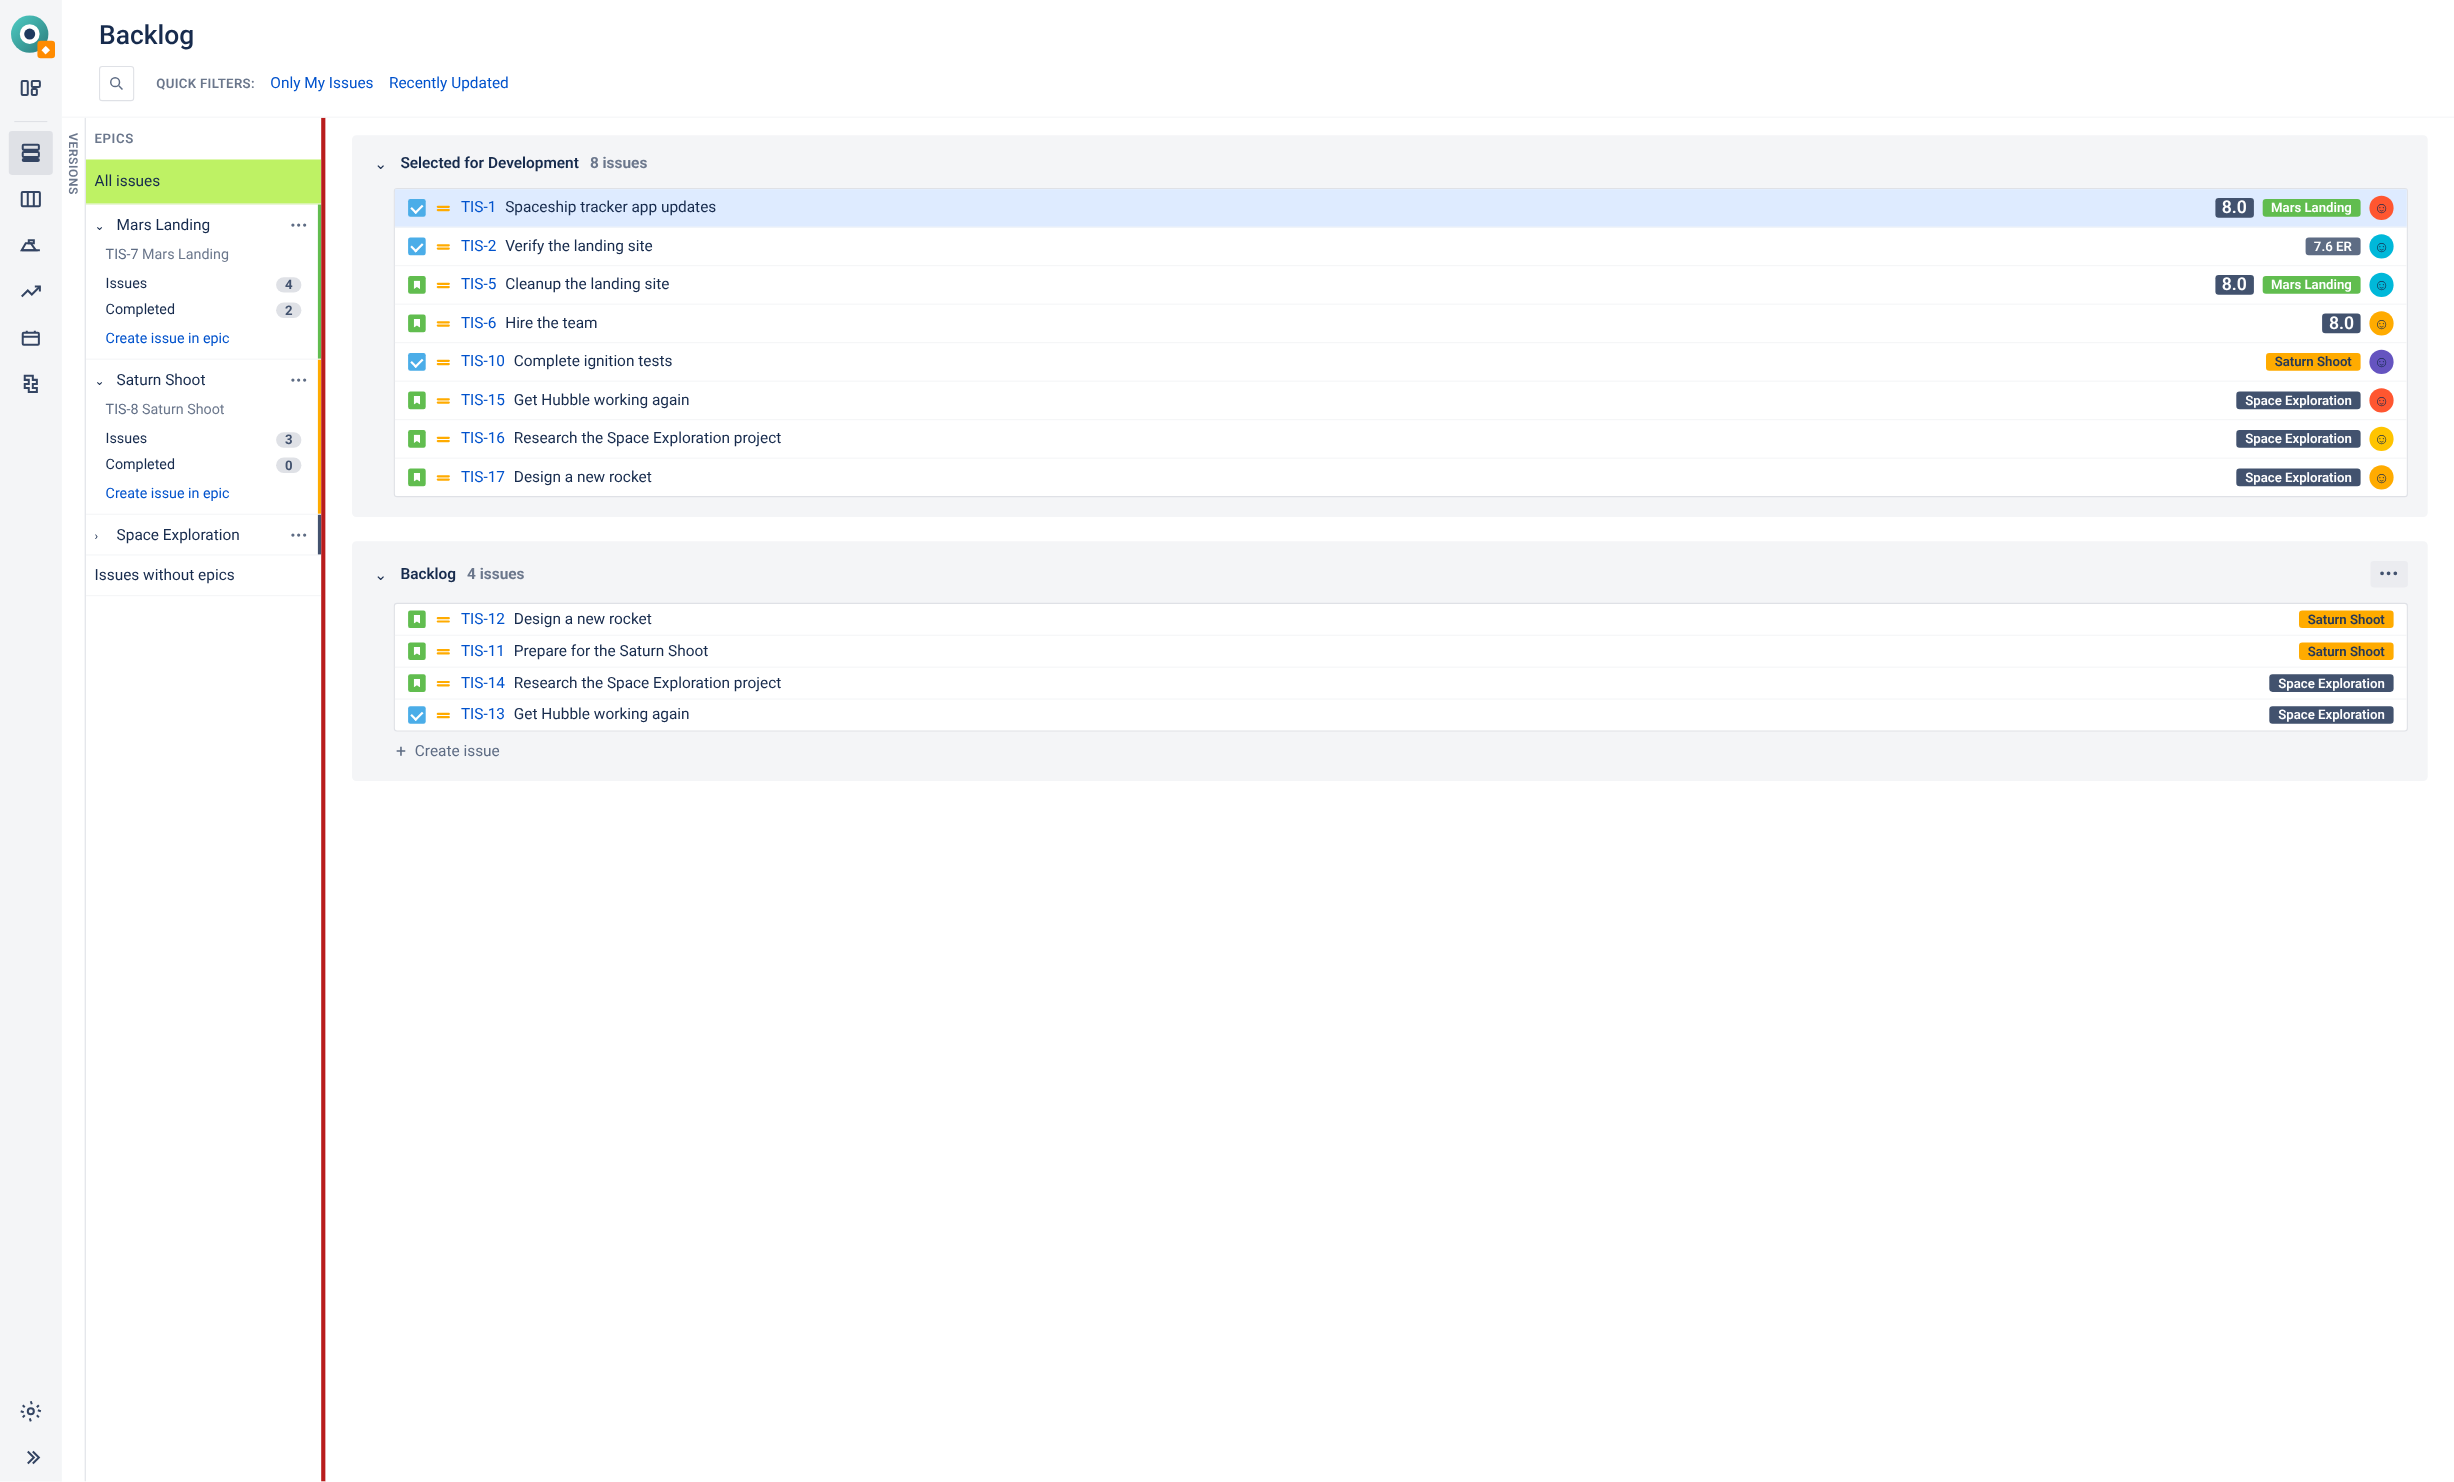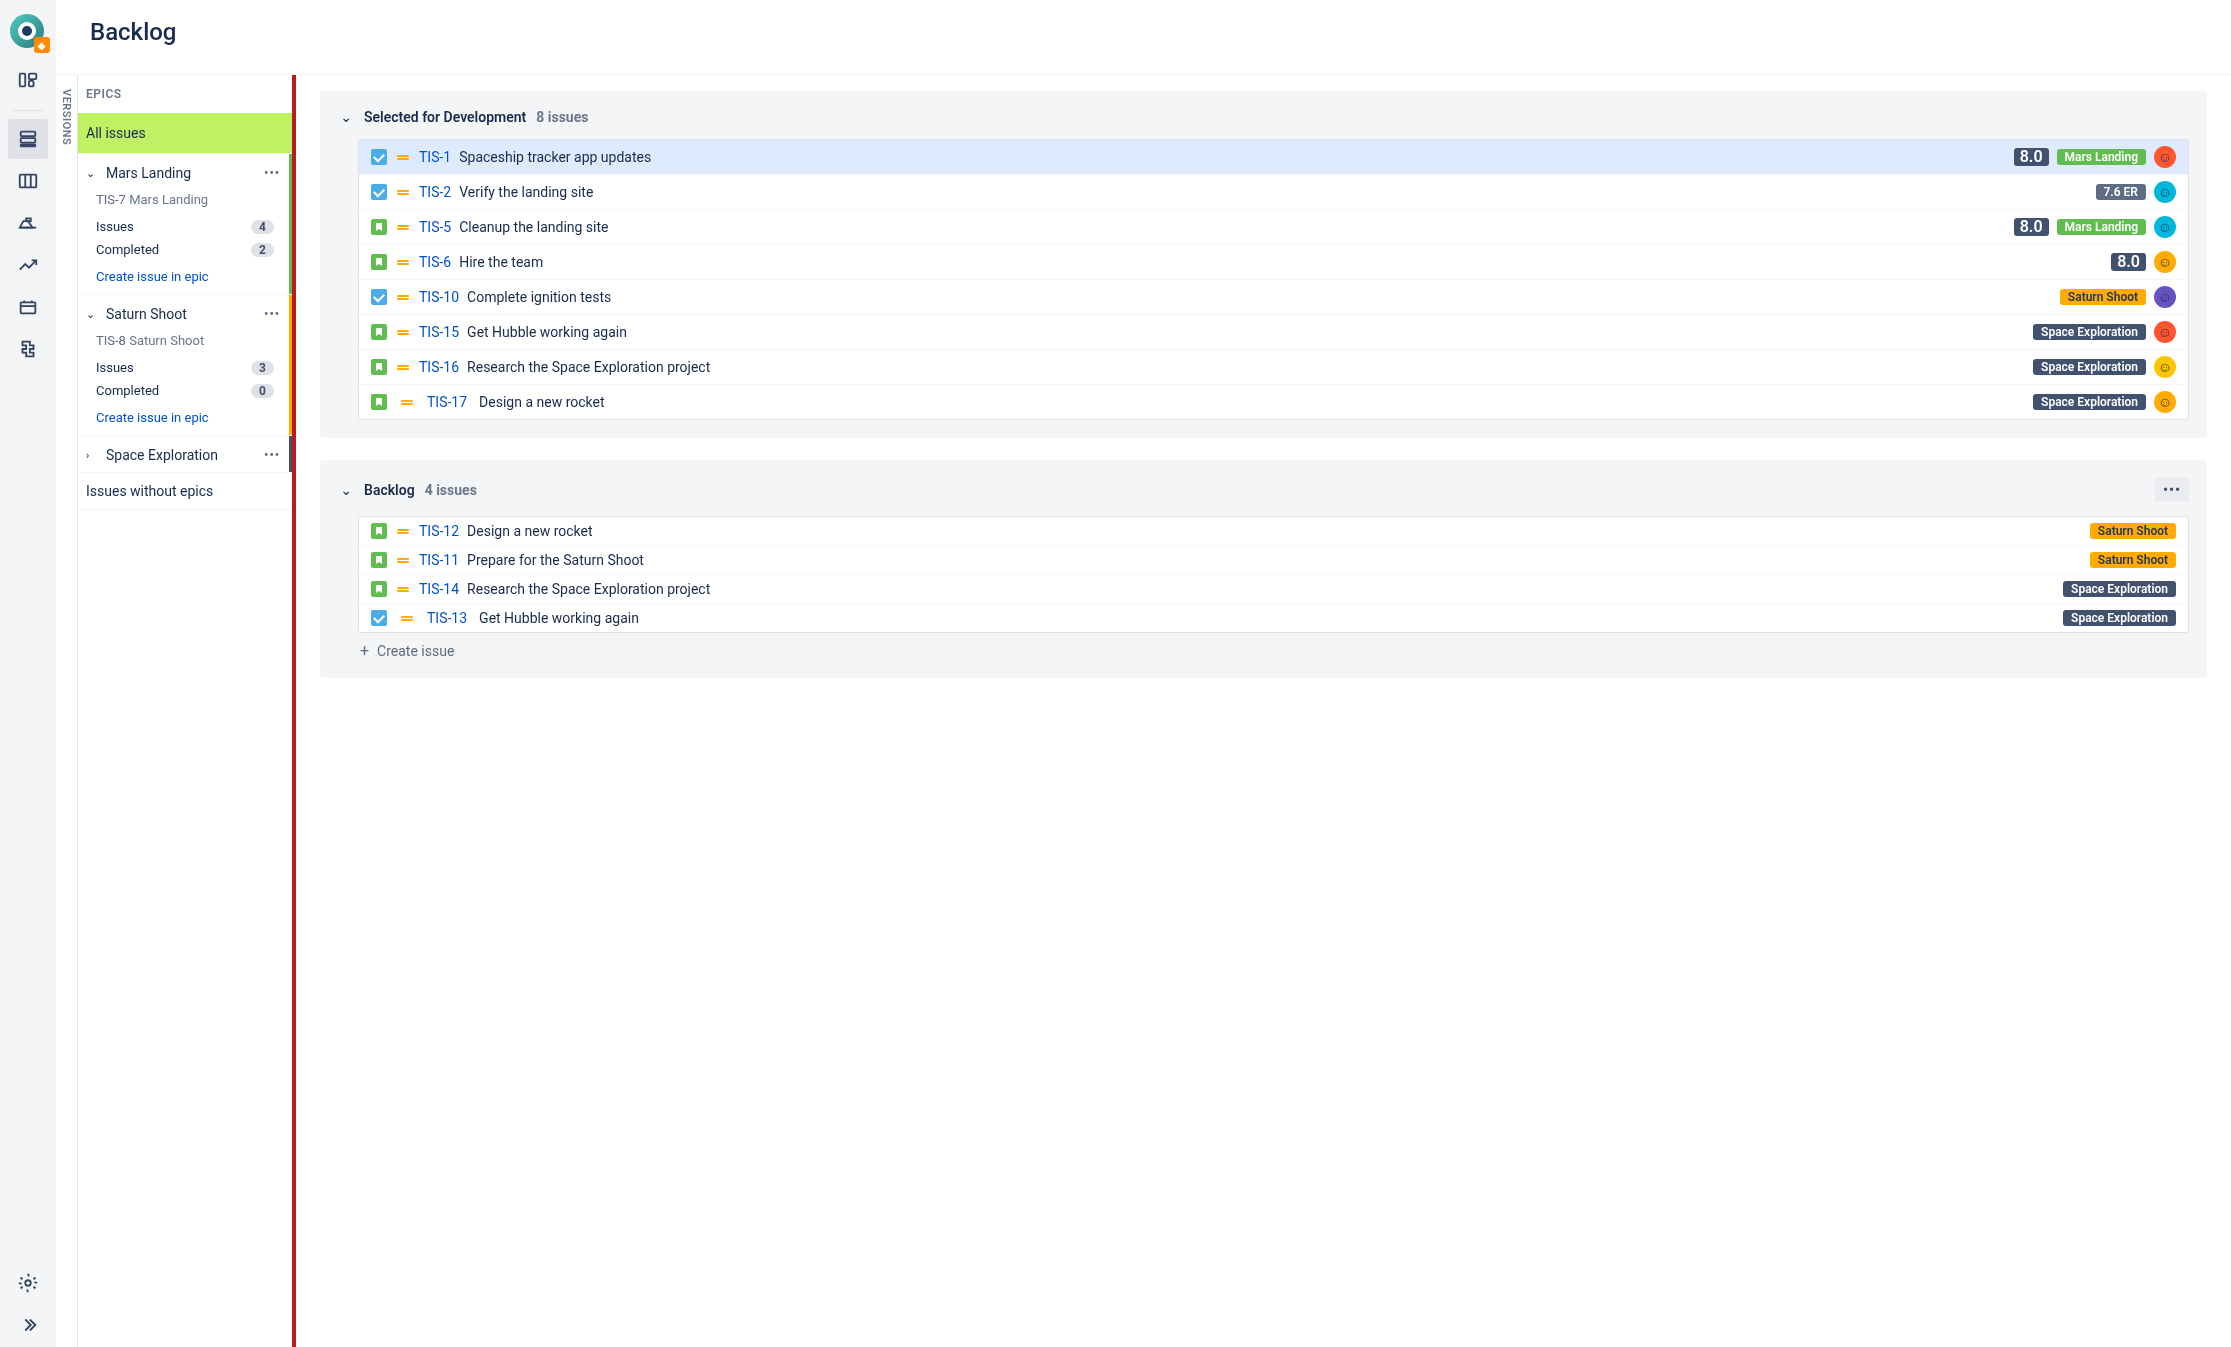--- a/index.html
+++ b/index.html
@@ -59,21 +59,21 @@
 
 .backlog-area { flex: 1; padding: 16px 24px; overflow-y: auto; background:#fff; }
 .section { background:#f4f5f7; border-radius:4px; padding: 12px 18px 18px; margin-bottom: 22px; }
 .section-head { display:flex; align-items:center; gap:10px; padding: 6px 0 14px; }
 .section-head .chev2 { width:16px; height:16px; display:inline-flex; align-items:center; justify-content:center; cursor:pointer; }
 .section-title { font-weight:600; font-size:14px; }
 .section-count { color:#6b778c; font-size:14px;font-weight:bold; }
 .section-head .more-btn { margin-left:auto; background:#ebecf0; border-radius:3px; padding:4px 8px; cursor:pointer; font-weight:700; color:#42526e; letter-spacing:1px;}
 .issue-list { background:#fff; border:1px solid #dfe1e6; border-radius:3px; margin-left:20px; }
 .issue-row { display:flex; align-items:center; padding:6px 12px; border-bottom:1px solid #f4f5f7; gap:8px; cursor:pointer; }
-.issue-row:last-child { border-bottom:none;gap:12px; }
+.issue-row:last-child { border-bottom:none; }
 .issue-row.selected { background:#deebff; }
 .type-icon { width:16px; height:16px; border-radius:2px; display:inline-flex; align-items:center; justify-content:center; flex-shrink:0; }
 .type-task { background:#4bade8; }
 .type-task::after { content:""; width:8px; height:5px; border-left:2px solid #fff; border-bottom:2px solid #fff; transform:rotate(-45deg); margin-top:-2px;}
 .type-story { background:#61bd4f; }
 .type-story::after { content:""; width:6px; height:8px; background:#fff; clip-path: polygon(0 0,100% 0,100% 100%,50% 75%,0 100%);}
 .prio-icon { width:16px; height:16px; display:inline-flex; flex-direction:column; align-items:center; justify-content:center; gap:1px; flex-shrink:0;}
 .prio-icon span { width:12px; height:2px; background:#ffab00; border-radius:1px;}
 .issue-key { color:#0052cc; font-size:14px; }
 .issue-summary { color:#172b4d; font-size:14px; }
@@ -166,20 +166,31 @@
         <svg viewBox="0 0 24 24" fill="none" stroke="currentColor" stroke-width="2">
           <polyline points="9,6 15,12 9,18"></polyline>
           <polyline points="14,6 20,12 14,18"></polyline>
         </svg>
       </div>
   </div>
 
   <div class="main">
     <div class="header">
       <div class="page-title">Backlog</div>
+      <div class="filter-row">
+        <div class="search-box">
+            <svg viewBox="0 0 24 24" fill="none" stroke="currentColor" stroke-width="2">
+              <circle cx="10" cy="10" r="6"></circle>
+              <line x1="15" y1="15" x2="20" y2="20"></line>
+            </svg>
+          </div>
+        <span class="filter-label">Quick Filters:</span>
+        <span class="filter-link">Only My Issues</span>
+        <span class="filter-link">Recently Updated</span>
+      </div>
     </div>
 
     <div class="content">
       <div class="versions-tab">VERSIONS</div>
 
       <div class="epics-panel">
         <div class="epics-header">EPICS</div>
         <div class="epic-row all">All issues</div>
         <div id="epic-groups">
             <div class="epic-group">

